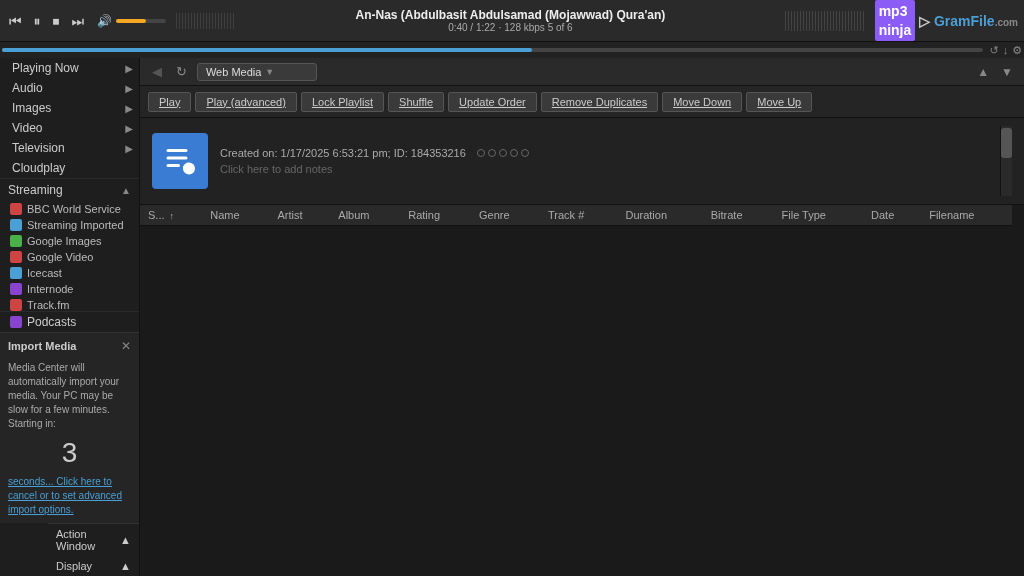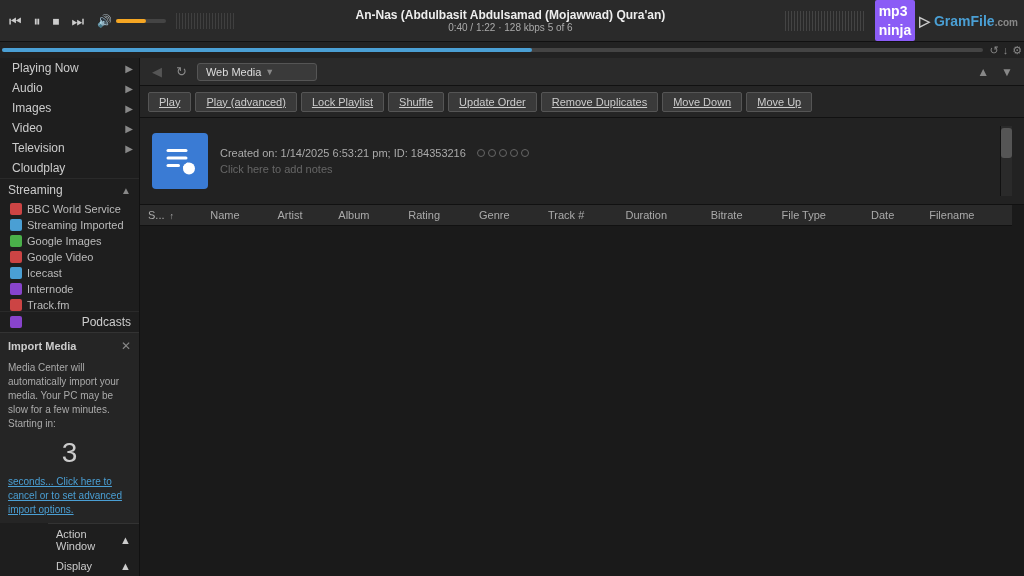--- a/index.html
+++ b/index.html
@@ -553,21 +553,21 @@
         <div class="s-icon" style="background:#cc4444;"></div>
         <span>Track.fm</span>
       </div>
       <div class="streaming-item">
         <div class="s-icon" style="background:#cc8844;"></div>
         <span>Pix01</span>
       </div>
 
     </div>
 
-    <div class="sidebar-item" style="font-size:12px; padding: 3px 8px 3px 10px; border-top:1px solid #2a2a2a;justify-content:space-between;">
+    <div class="sidebar-item" style="font-size:12px; padding: 3px 8px 3px 10px; border-top:1px solid #2a2a2a;">
       <div class="s-icon" style="width:12px;height:12px;background:#8844cc;border-radius:2px;margin-right:5px;flex-shrink:0;"></div>
       <span>Podcasts</span>
     </div>
 
     <div class="import-panel">
       <div class="import-panel-header">
         <span class="import-panel-title">Import Media</span>
         <span class="import-close">✕</span>
       </div>
       <div class="import-text">Media Center will automatically import your media. Your PC may be slow for a few minutes. Starting in:</div>
@@ -620,21 +620,21 @@
           <rect x="3" y="4" width="14" height="2" rx="1"></rect>
           <rect x="3" y="9" width="14" height="2" rx="1"></rect>
           <rect x="3" y="14" width="9" height="2" rx="1"></rect>
           <circle cx="18" cy="17" r="4"></circle>
           <rect x="16" y="13" width="2" height="5" rx="1"></rect>
           <rect x="14" y="15" width="6" height="2" rx="1"></rect>
         </svg>
       </div>
       <div class="playlist-details">
         <div class="playlist-meta">
-          <span>Created on: 1/14/2025 6:53:21 pm; ID: 184353216</span>
+          <span>Created on: 1/17/2025 6:53:21 pm; ID: 184353216</span>
           <span class="rating-dots">
             <span class="rating-dot"></span>
             <span class="rating-dot"></span>
             <span class="rating-dot"></span>
             <span class="rating-dot"></span>
             <span class="rating-dot"></span>
           </span>
         </div>
         <div class="playlist-add-notes">Click here to add notes</div>
       </div>

